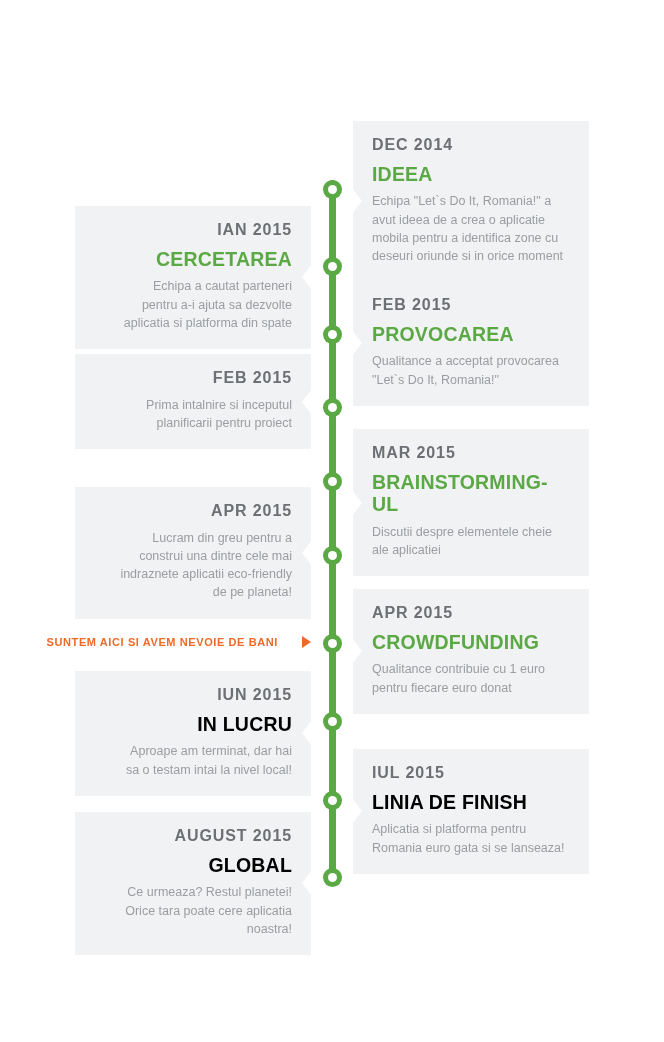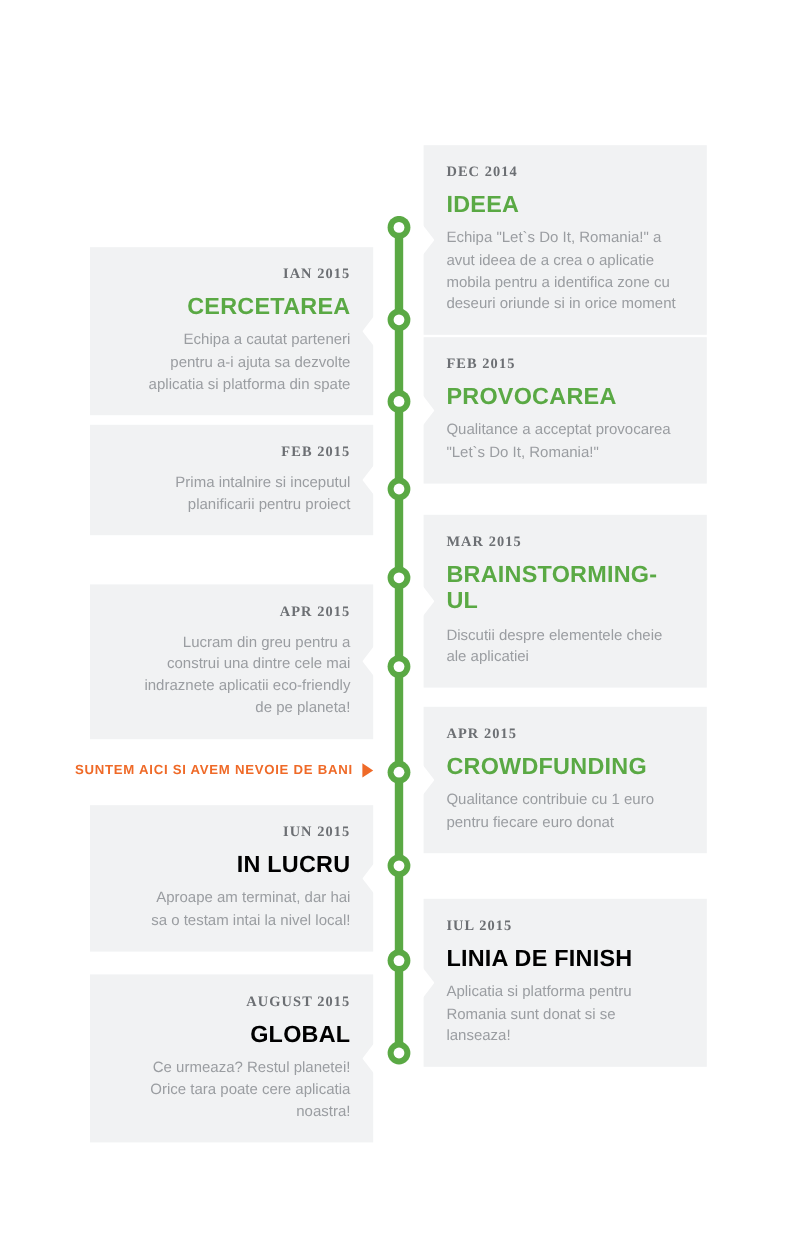--- a/index.html
+++ b/index.html
@@ -77,26 +77,25 @@
     position: absolute;
     top: 0;
     width: 0; height: 0;
     border-top: 13px solid transparent;
     border-bottom: 13px solid transparent;
   }
   .card.left .notch::before  { right: 0; border-right: 10px solid #ffffff; }
   .card.right .notch::before { left: 0;  border-left: 10px solid #ffffff; }
 
   .card-date {
-    font-size: 12px;
+    font-size: 16px;
     font-weight: bold;
     letter-spacing: 0.9px;
     color: #6c6f73;
     margin-bottom: 9px;
-    font-family: Liberation Serif, serif;
   }
   .card-title {
     font-size: 19.5px;
     font-weight: bold;
     letter-spacing: 0.2px;
     color: #5aa944;
     margin-bottom: 7px;
     line-height: 1.15;
   }
   .card-title.muted { color: #000000; }
@@ -113,21 +112,21 @@
     width: 236px;
     text-align: right;
     color: #ef6a28;
     font-size: 11px;
     font-weight: bold;
     letter-spacing: 0.6px;
     white-space: nowrap;
     display: flex;
     align-items: center;
     justify-content: flex-end;
-    gap: 8px;
+    gap: 24px;
   }
   .here-arrow {
     width: 0; height: 0;
     border-top: 6px solid transparent;
     border-bottom: 6px solid transparent;
     border-left: 9px solid #ef6a28;
     display: inline-block;
   }
 </style>
 </head>
@@ -204,21 +203,21 @@
     <div class="notch"></div>
     <div class="card-date">IUN 2015</div>
     <div class="card-title muted">IN LUCRU</div>
     <div class="card-desc">Aproape am terminat, dar hai sa o testam intai la nivel local!</div>
   </div>
 
   <div class="card right" style="top:749px">
     <div class="notch"></div>
     <div class="card-date">IUL 2015</div>
     <div class="card-title muted">LINIA DE FINISH</div>
-    <div class="card-desc">Aplicatia si platforma pentru Romania sunt donat si se lanseaza!</div>
+    <div class="card-desc">Aplicatia si platforma pentru Romania euro gata si se lanseaza!</div>
   </div>
 
   <div class="card left" style="top:812px">
     <div class="notch"></div>
     <div class="card-date">AUGUST 2015</div>
     <div class="card-title muted">GLOBAL</div>
     <div class="card-desc">Ce urmeaza? Restul planetei! Orice tara poate cere aplicatia noastra!</div>
   </div>
 
 </div>

